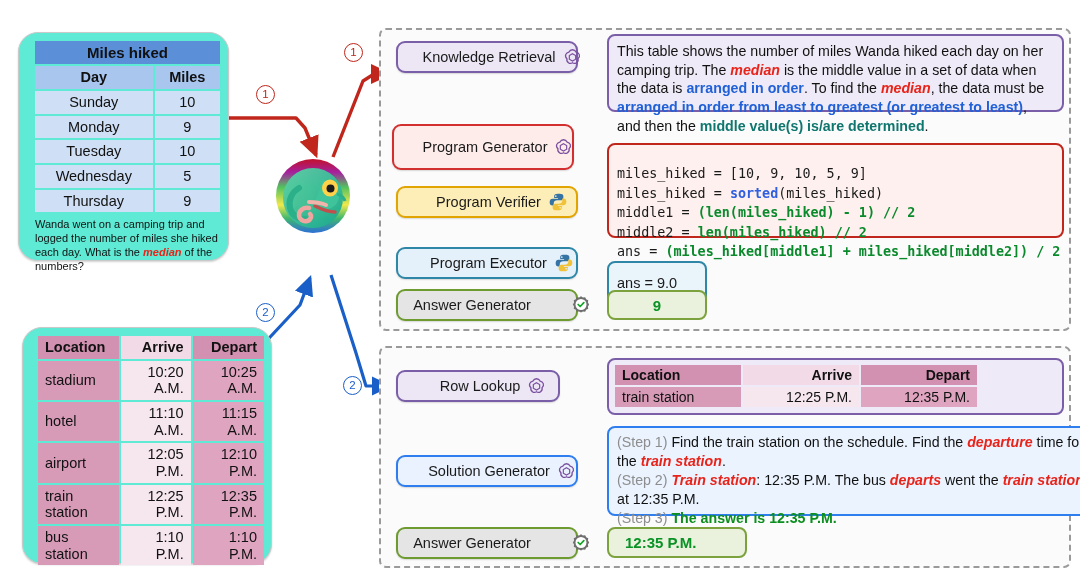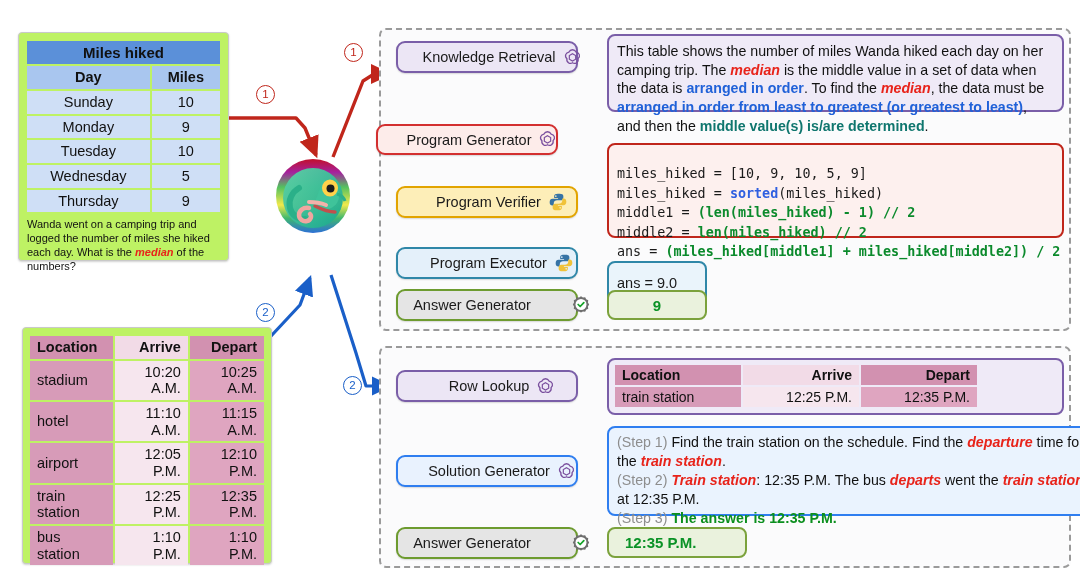--- a/index.html
+++ b/index.html
@@ -6,22 +6,23 @@
   body{
     width:1080px;height:582px;position:relative;overflow:hidden;
     font-family:"Liberation Sans","DejaVu Sans",sans-serif;
     -webkit-font-smoothing:antialiased;
   }
   #stage{position:absolute;left:0;top:0;width:1080px;height:582px;}
   .abs{position:absolute;box-sizing:border-box;}
 
   
   .qcard{
-    background:#bef264;border:1px solid #c9c9c9;border-radius:4px;
+    background:#5eead4;border:1px solid #c9c9c9;border-radius:20px;
     box-shadow:0 1px 2px rgba(0,0,0,.18);
+    padding-left:8px;
   }
   .qtable{border-collapse:separate;border-spacing:2px;width:100%;}
   .qtable td,.qtable th{padding:3px 7px;font-size:14.5px;color:#111;line-height:1.15;}
 
   
   .tbl-blue .cap{background:#5b90d9;font-weight:bold;text-align:center;font-size:15px;}
   .tbl-blue .hdr{background:#a9c6ef;font-weight:bold;text-align:center;}
   .tbl-blue .cell{background:#cfdff6;text-align:center;}
 
   
@@ -281,21 +282,21 @@
   <div class="abs panel" style="left:379px;top:28px;width:692px;height:303px;"></div>
 
   <div class="abs pill p-purple" style="left:396px;top:41px;width:182px;height:32px;">
     <span class="lbl">Knowledge Retrieval</span>
     <svg class="icon" width="19" height="19" viewBox="0 0 24 24">
       <path d="M12 2.2c-2 0-3.7 1.2-4.5 2.9-1.9.2-3.5 1.5-4.1 3.3-.6 1.9.1 3.9 1.6 5.1-.5 1.9.2 3.9 1.8 5 1.6 1.2 3.7 1.2 5.2.2 1.5 1 3.6 1 5.2-.2 1.6-1.1 2.3-3.1 1.8-5 1.5-1.2 2.2-3.2 1.6-5.1-.6-1.8-2.2-3.1-4.1-3.3C15.7 3.4 14 2.2 12 2.2z" fill="none" stroke="#7a4f9e" stroke-width="1.6"></path>
       <path d="M12 7.2l4 2.3v4.6l-4 2.3-4-2.3V9.5z" fill="none" stroke="#7a4f9e" stroke-width="1.5"></path>
     </svg>
   </div>
 
-  <div class="abs pill p-red" style="left:376px;top:124px;width:182px;height:31px;">
+  <div class="abs pill p-red" style="left:392px;top:124px;width:182px;height:46px;">
     <span class="lbl">Program Generator</span>
     <svg class="icon" width="19" height="19" viewBox="0 0 24 24">
       <path d="M12 2.2c-2 0-3.7 1.2-4.5 2.9-1.9.2-3.5 1.5-4.1 3.3-.6 1.9.1 3.9 1.6 5.1-.5 1.9.2 3.9 1.8 5 1.6 1.2 3.7 1.2 5.2.2 1.5 1 3.6 1 5.2-.2 1.6-1.1 2.3-3.1 1.8-5 1.5-1.2 2.2-3.2 1.6-5.1-.6-1.8-2.2-3.1-4.1-3.3C15.7 3.4 14 2.2 12 2.2z" fill="none" stroke="#7a4f9e" stroke-width="1.6"></path>
       <path d="M12 7.2l4 2.3v4.6l-4 2.3-4-2.3V9.5z" fill="none" stroke="#7a4f9e" stroke-width="1.5"></path>
     </svg>
   </div>
 
   <div class="abs pill p-yellow" style="left:396px;top:186px;width:182px;height:32px;">
     <span class="lbl">Program Verifier</span>
     <svg class="icon" width="20" height="20" viewBox="0 0 24 24">
@@ -338,21 +339,21 @@
   <div class="abs outbox o-cyan simplebox" style="left:607px;top:261px;width:100px;height:43px;">
     <span>ans = 9.0</span>
   </div>
 
   <div class="abs outbox o-green ansbox" style="left:607px;top:290px;width:100px;height:30px;">
     <span>9</span>
   </div>
 
   <div class="abs panel" style="left:379px;top:346px;width:692px;height:222px;"></div>
 
-  <div class="abs pill p-purple" style="left:396px;top:370px;width:182px;height:32px;">
+  <div class="abs pill p-purple" style="left:396px;top:370px;width:164px;height:32px;">
     <span class="lbl">Row Lookup</span>
     <svg class="icon" width="19" height="19" viewBox="0 0 24 24">
       <path d="M12 2.2c-2 0-3.7 1.2-4.5 2.9-1.9.2-3.5 1.5-4.1 3.3-.6 1.9.1 3.9 1.6 5.1-.5 1.9.2 3.9 1.8 5 1.6 1.2 3.7 1.2 5.2.2 1.5 1 3.6 1 5.2-.2 1.6-1.1 2.3-3.1 1.8-5 1.5-1.2 2.2-3.2 1.6-5.1-.6-1.8-2.2-3.1-4.1-3.3C15.7 3.4 14 2.2 12 2.2z" fill="none" stroke="#7a4f9e" stroke-width="1.6"></path>
       <path d="M12 7.2l4 2.3v4.6l-4 2.3-4-2.3V9.5z" fill="none" stroke="#7a4f9e" stroke-width="1.5"></path>
     </svg>
   </div>
 
   <div class="abs pill p-blue" style="left:396px;top:455px;width:182px;height:32px;">
     <span class="lbl">Solution Generator</span>
     <svg class="icon" width="19" height="19" viewBox="0 0 24 24">

